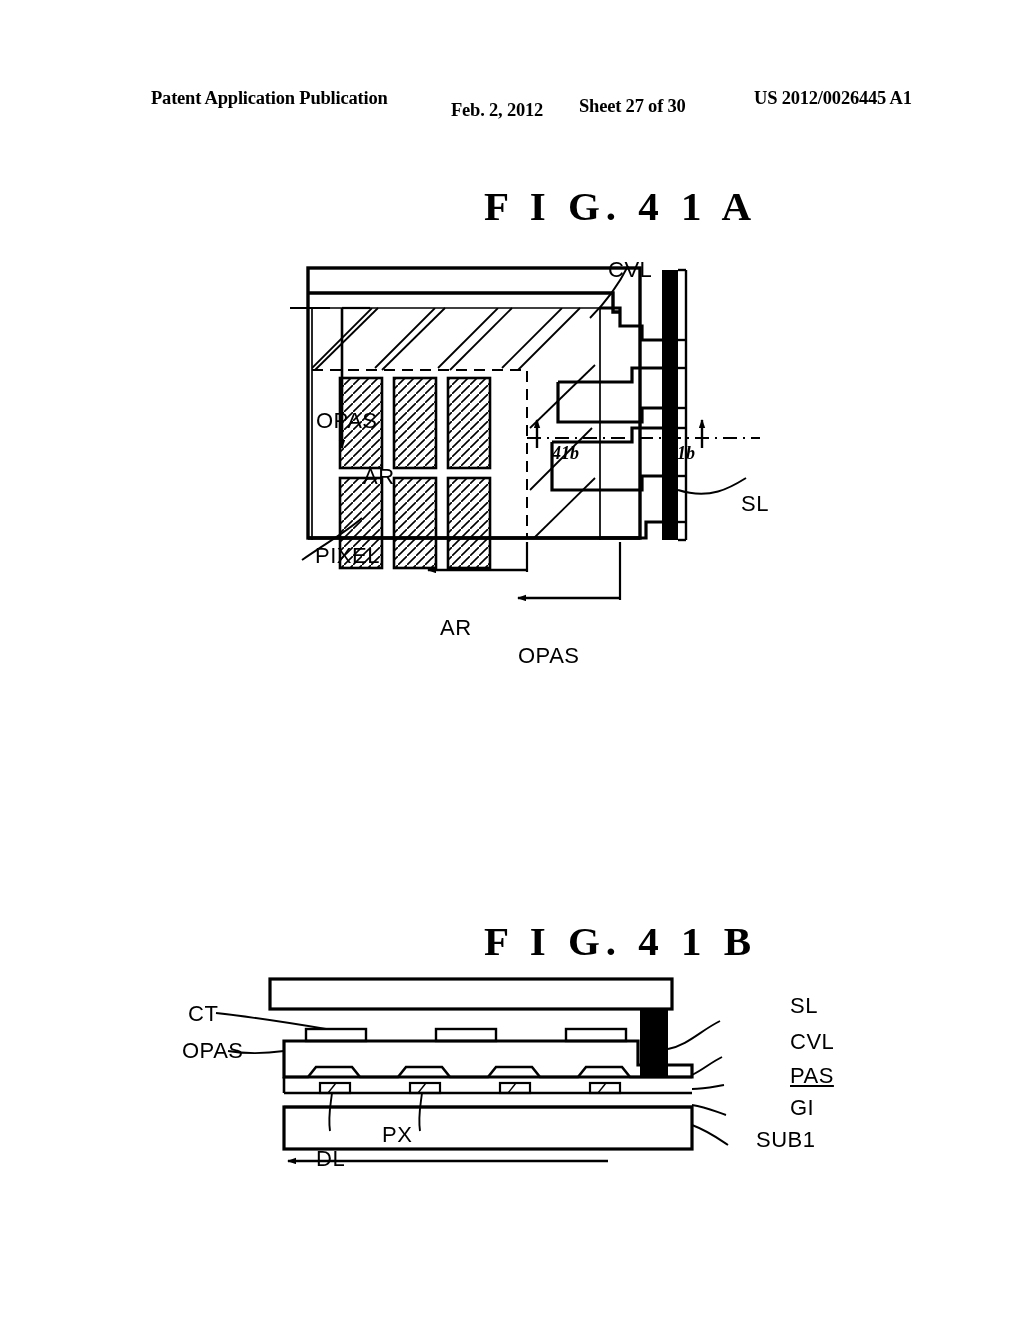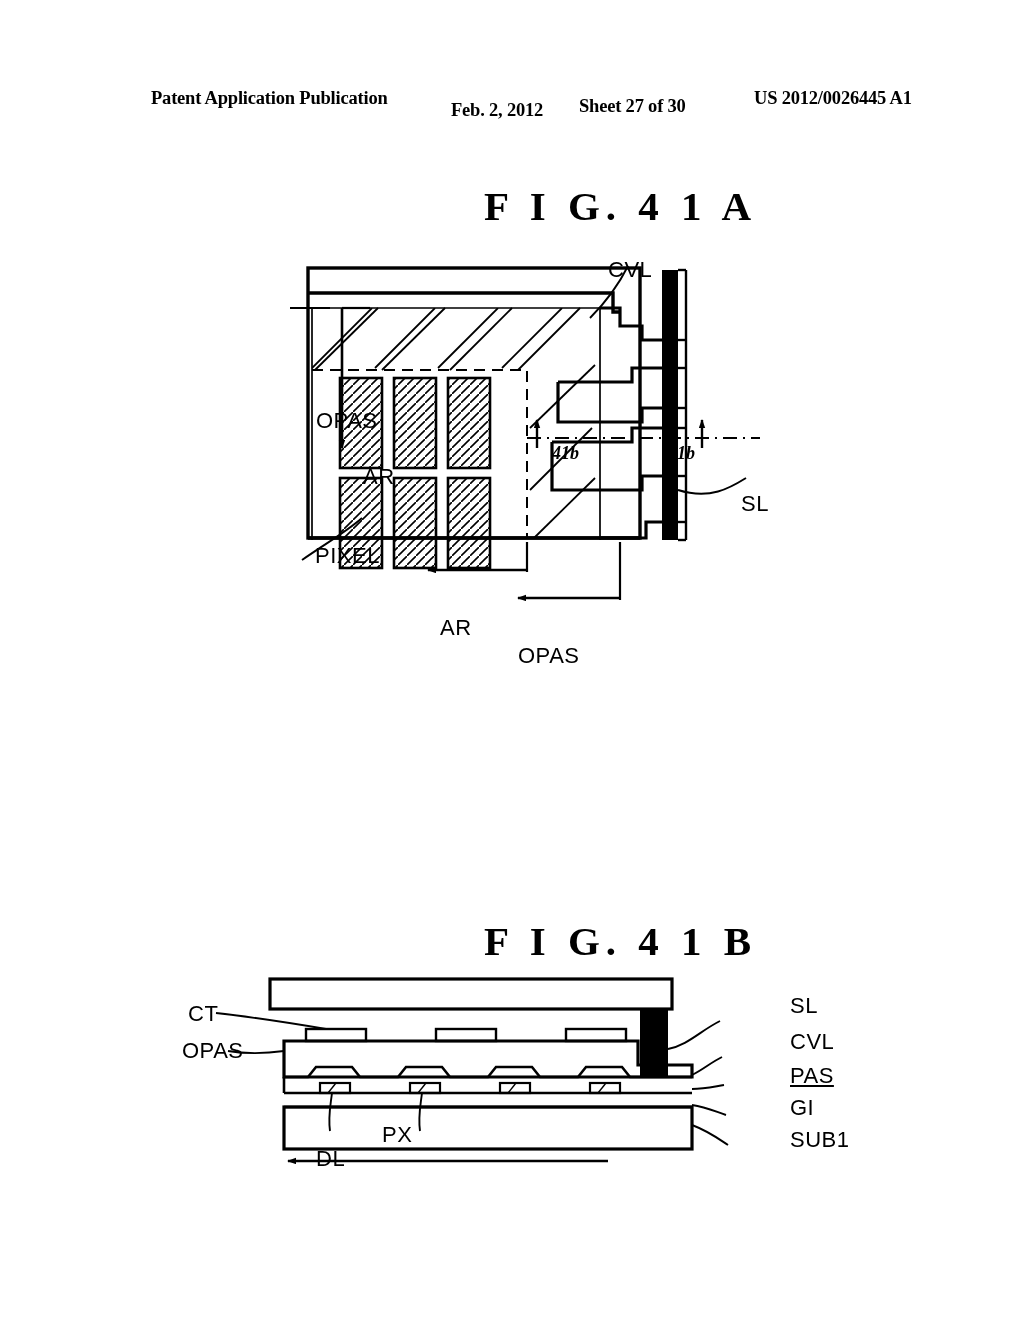--- a/index.html
+++ b/index.html
@@ -274,15 +274,15 @@
   </svg>
 
   <div class="lbl" style="left:188px; top:1003px;">CT</div>
   <div class="lbl" style="left:182px; top:1040px;">OPAS</div>
   <div class="lbl" style="left:316px; top:1124px;margin-top:24px;">DL</div>
   <div class="lbl" style="left:382px; top:1124px;">PX</div>
   <div class="lbl" style="left:790px; top:995px;">SL</div>
   <div class="lbl" style="left:790px; top:1031px;">CVL</div>
   <div class="lbl" style="left:790px; top:1065px;text-decoration:underline;">PAS</div>
   <div class="lbl" style="left:790px; top:1097px;text-align:center;">GI</div>
-  <div class="lbl" style="left:790px; top:1129px;">SUB1</div>
+  <div class="lbl" style="left:756px; top:1129px;">SUB1</div>
 
 </div>
 
 </body></html>

